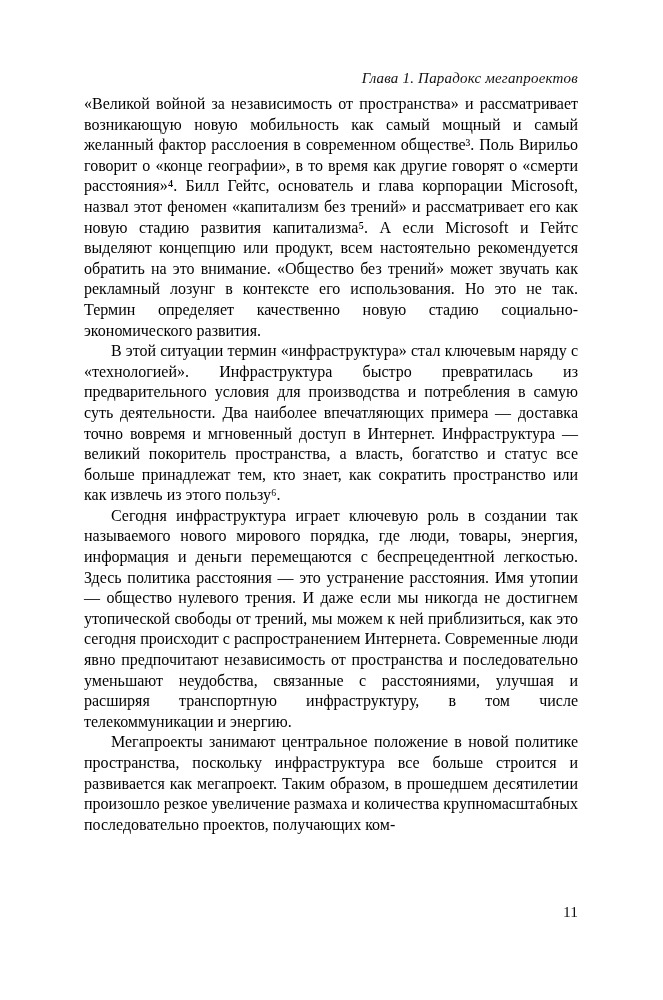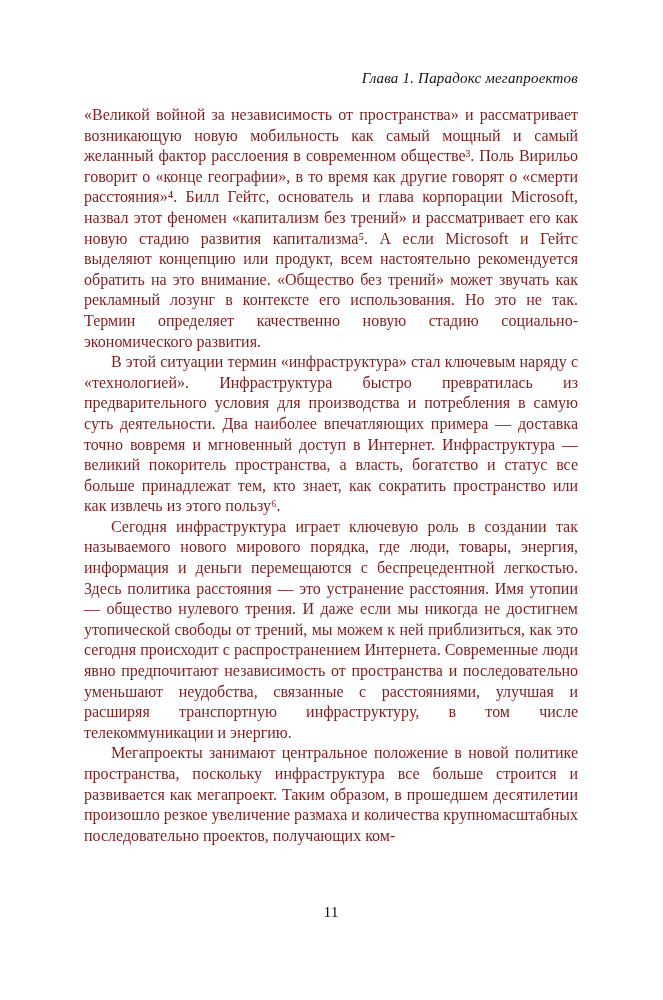--- a/index.html
+++ b/index.html
@@ -27,41 +27,41 @@
       left: 84px;
       width: 494px;
       text-align: right;
       font-style: italic;
       font-size: 15px;
       letter-spacing: 0.2px;
       color: #111111;
     }
     .body-text {
       position: absolute;
-      top: 105px;
+      top: 94px;
       left: 84px;
       width: 494px;
       font-size: 16px;
       line-height: 20.6px;
       text-align: justify;
-      color: #7f1d1d;
+      color: #000000;
     }
     .body-text p {
       margin: 0;
       padding: 0;
     }
     .body-text p.indent {
       text-indent: 27px;
     }
     .page-number {
       position: absolute;
       top: 903px;
       left: 84px;
       width: 494px;
-      text-align: center;
+      text-align: right;
       font-size: 15.5px;
       color: #111111;
     }
   </style>
 </head>
 <body>
 
 <div class="page">
 
   <div class="running-head">Глава 1. Парадокс мегапроектов</div>

